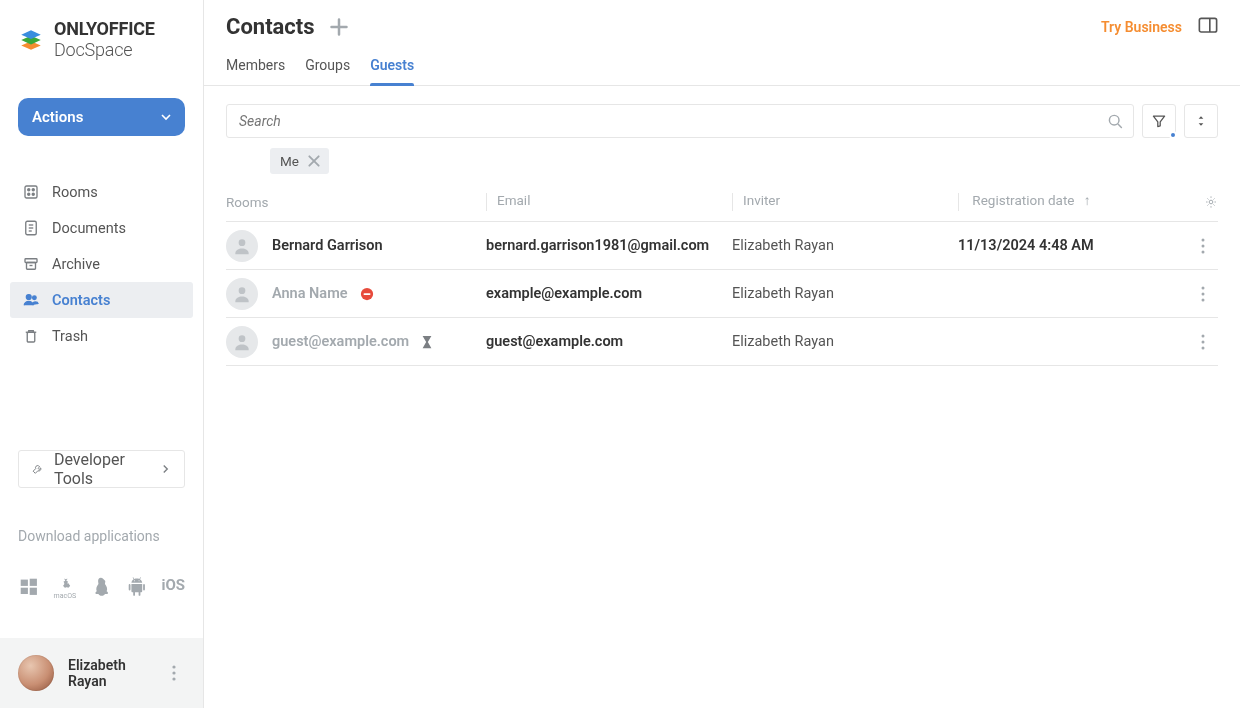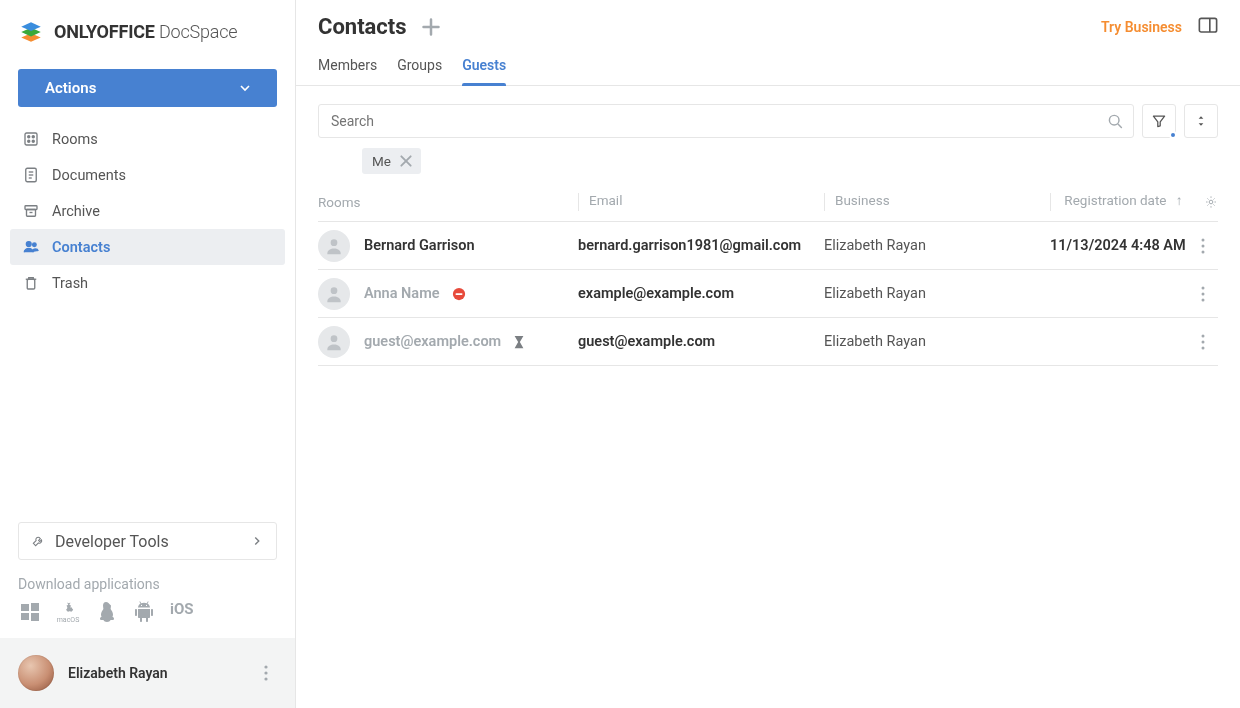--- a/index.html
+++ b/index.html
@@ -11,28 +11,28 @@
     --divider:#e6e6e6;
     --bg:#fff;
     --sidebar-bg:#fff;
     --chip-bg:#eceef1;
     --link:#4781d1;
   }
   *{box-sizing:border-box;font-family:-apple-system,BlinkMacSystemFont,"Segoe UI",Roboto,Helvetica,Arial,sans-serif;}
   body{margin:0;background:var(--bg);color:var(--text);width:1240px;height:708px;overflow:hidden;}
   .app{display:flex;width:100%;height:100%;}
   
-  .sidebar{width:296px;border-right:1px solid var(--divider);display:flex;flex-direction:column;padding:0;}
+  .sidebar{width:204px;border-right:1px solid var(--divider);display:flex;flex-direction:column;padding:0;gap:24px;}
   .brand{display:flex;align-items:center;gap:10px;padding:18px 18px 10px 18px;}
   .brand-logo{width:26px;height:26px;position:relative;}
   .brand-logo svg{width:26px;height:26px;}
   .brand-text{font-size:18px;color:#333;letter-spacing:-.2px;}
   .brand-text b{font-weight:700;}
   .brand-sub{font-weight:300;color:#555;}
-  .actions-btn{margin:15px 18px 14px;background:var(--accent);color:#fff;border:none;border-radius:3px;height:38px;display:flex;align-items:center;justify-content:space-between;padding:0 27px;font-size:15px;font-weight:600;cursor:pointer;}
+  .actions-btn{margin:4px 18px 14px;background:var(--accent);color:#fff;border:none;border-radius:10px;height:38px;display:flex;align-items:center;justify-content:space-between;padding:0 14px;font-size:15px;font-weight:600;cursor:pointer;}
   .actions-btn svg{width:10px;height:10px;}
   .nav{padding:0 10px;}
   .nav-item{display:flex;align-items:center;gap:12px;height:36px;padding:0 12px;border-radius:3px;font-size:14.5px;color:var(--text-dark);cursor:pointer;}
   .nav-item svg{width:18px;height:18px;flex:0 0 18px;}
   .nav-item.active{background:var(--chip-bg);color:var(--accent);font-weight:600;}
   .nav-item.active svg{stroke:var(--accent);fill:var(--accent);}
   .side-spacer{flex:1;}
   .dev-tools{margin:10px 18px;border:1px solid var(--divider);border-radius:3px;height:38px;display:flex;align-items:center;justify-content:space-between;padding:0 12px;font-size:16px;color:#555;cursor:pointer;}
   .dev-tools svg{width:14px;height:14px;}
   .download-label{padding:6px 18px 8px;font-size:14px;color:var(--text-muted);}
@@ -50,21 +50,21 @@
   .add-btn{width:20px;height:20px;color:#a3a9ae;cursor:pointer;display:flex;align-items:center;justify-content:center;}
   .header-right{margin-left:auto;display:flex;align-items:center;gap:16px;}
   .try{font-size:14px;font-weight:600;color:var(--orange);cursor:pointer;}
   .panel-icon{width:20px;height:20px;color:#555;cursor:pointer;}
   .tabs{display:flex;gap:20px;padding:12px 22px 0;border-bottom:1px solid var(--divider);}
   .tab{font-size:14px;color:#555;padding:0 0 12px;cursor:pointer;position:relative;}
   .tab.active{color:var(--link);font-weight:600;}
   .tab.active::after{content:"";position:absolute;left:0;right:0;bottom:-1px;height:3px;background:var(--link);border-radius:2px 2px 0 0;}
   .tools{display:flex;gap:8px;padding:18px 22px 10px;align-items:center;}
   .search{flex:1;display:flex;align-items:center;border:1px solid var(--divider);border-radius:3px;height:34px;padding:0 10px;color:#999;}
-  .search input{flex:1;border:none;outline:none;font-size:14px;color:#333;}
+  .search input{flex:1;border:none;outline:none;font-size:14px;color:#333;font-style:italic;}
   .search svg{width:16px;height:16px;color:#a3a9ae;}
   .tool-btn{width:34px;height:34px;border:1px solid var(--divider);border-radius:3px;display:flex;align-items:center;justify-content:center;color:#555;cursor:pointer;position:relative;}
   .tool-btn .dot{position:absolute;right:-2px;bottom:-2px;width:8px;height:8px;background:var(--link);border-radius:50%;border:2px solid #fff;}
   .chips{padding:0 22px 8px;}
   .chip{display:inline-flex;align-items:center;gap:8px;background:var(--chip-bg);border-radius:3px;padding:5px 8px 5px 10px;font-size:13.5px;color:#555;margin-left:44px;}
   .chip .x{width:14px;height:14px;color:#a3a9ae;cursor:pointer;display:flex;align-items:center;justify-content:center;}
   .table{padding:0 22px;}
   .thead{display:flex;align-items:center;height:40px;border-bottom:1px solid var(--divider);color:#a3a9ae;font-size:13.5px;}
   .col-name{flex:0 0 260px;}
   .col-email{flex:0 0 246px;position:relative;}
@@ -271,21 +271,21 @@
               <path d="M2 2l8 8M10 2l-8 8" stroke="#a3a9ae" stroke-width="1.6" stroke-linecap="round"></path>
             </svg>
         </span>
       </span>
     </div>
 
     <div class="table">
       <div class="thead">
         <div class="col-name">Rooms</div>
         <div class="col-email vr">Email</div>
-        <div class="col-inviter vr">Business</div>
+        <div class="col-inviter vr">Inviter</div>
         <div class="col-date vr">
           <span>Registration date</span>
           <span class="sort-arrow">↑</span>
         </div>
         <div class="col-actions">
           <svg class="gear" viewBox="0 0 20 20">
               <circle cx="10" cy="10" r="2.6" fill="none" stroke="#a3a9ae" stroke-width="1.4"></circle>
               <path d="M10 2v2M10 16v2M3 10h2M15 10h2M5 5l1.4 1.4M13.6 13.6L15 15M15 5l-1.4 1.4M6.4 13.6L5 15" stroke="#a3a9ae" stroke-width="1.4"></path>
             </svg>
         </div>

